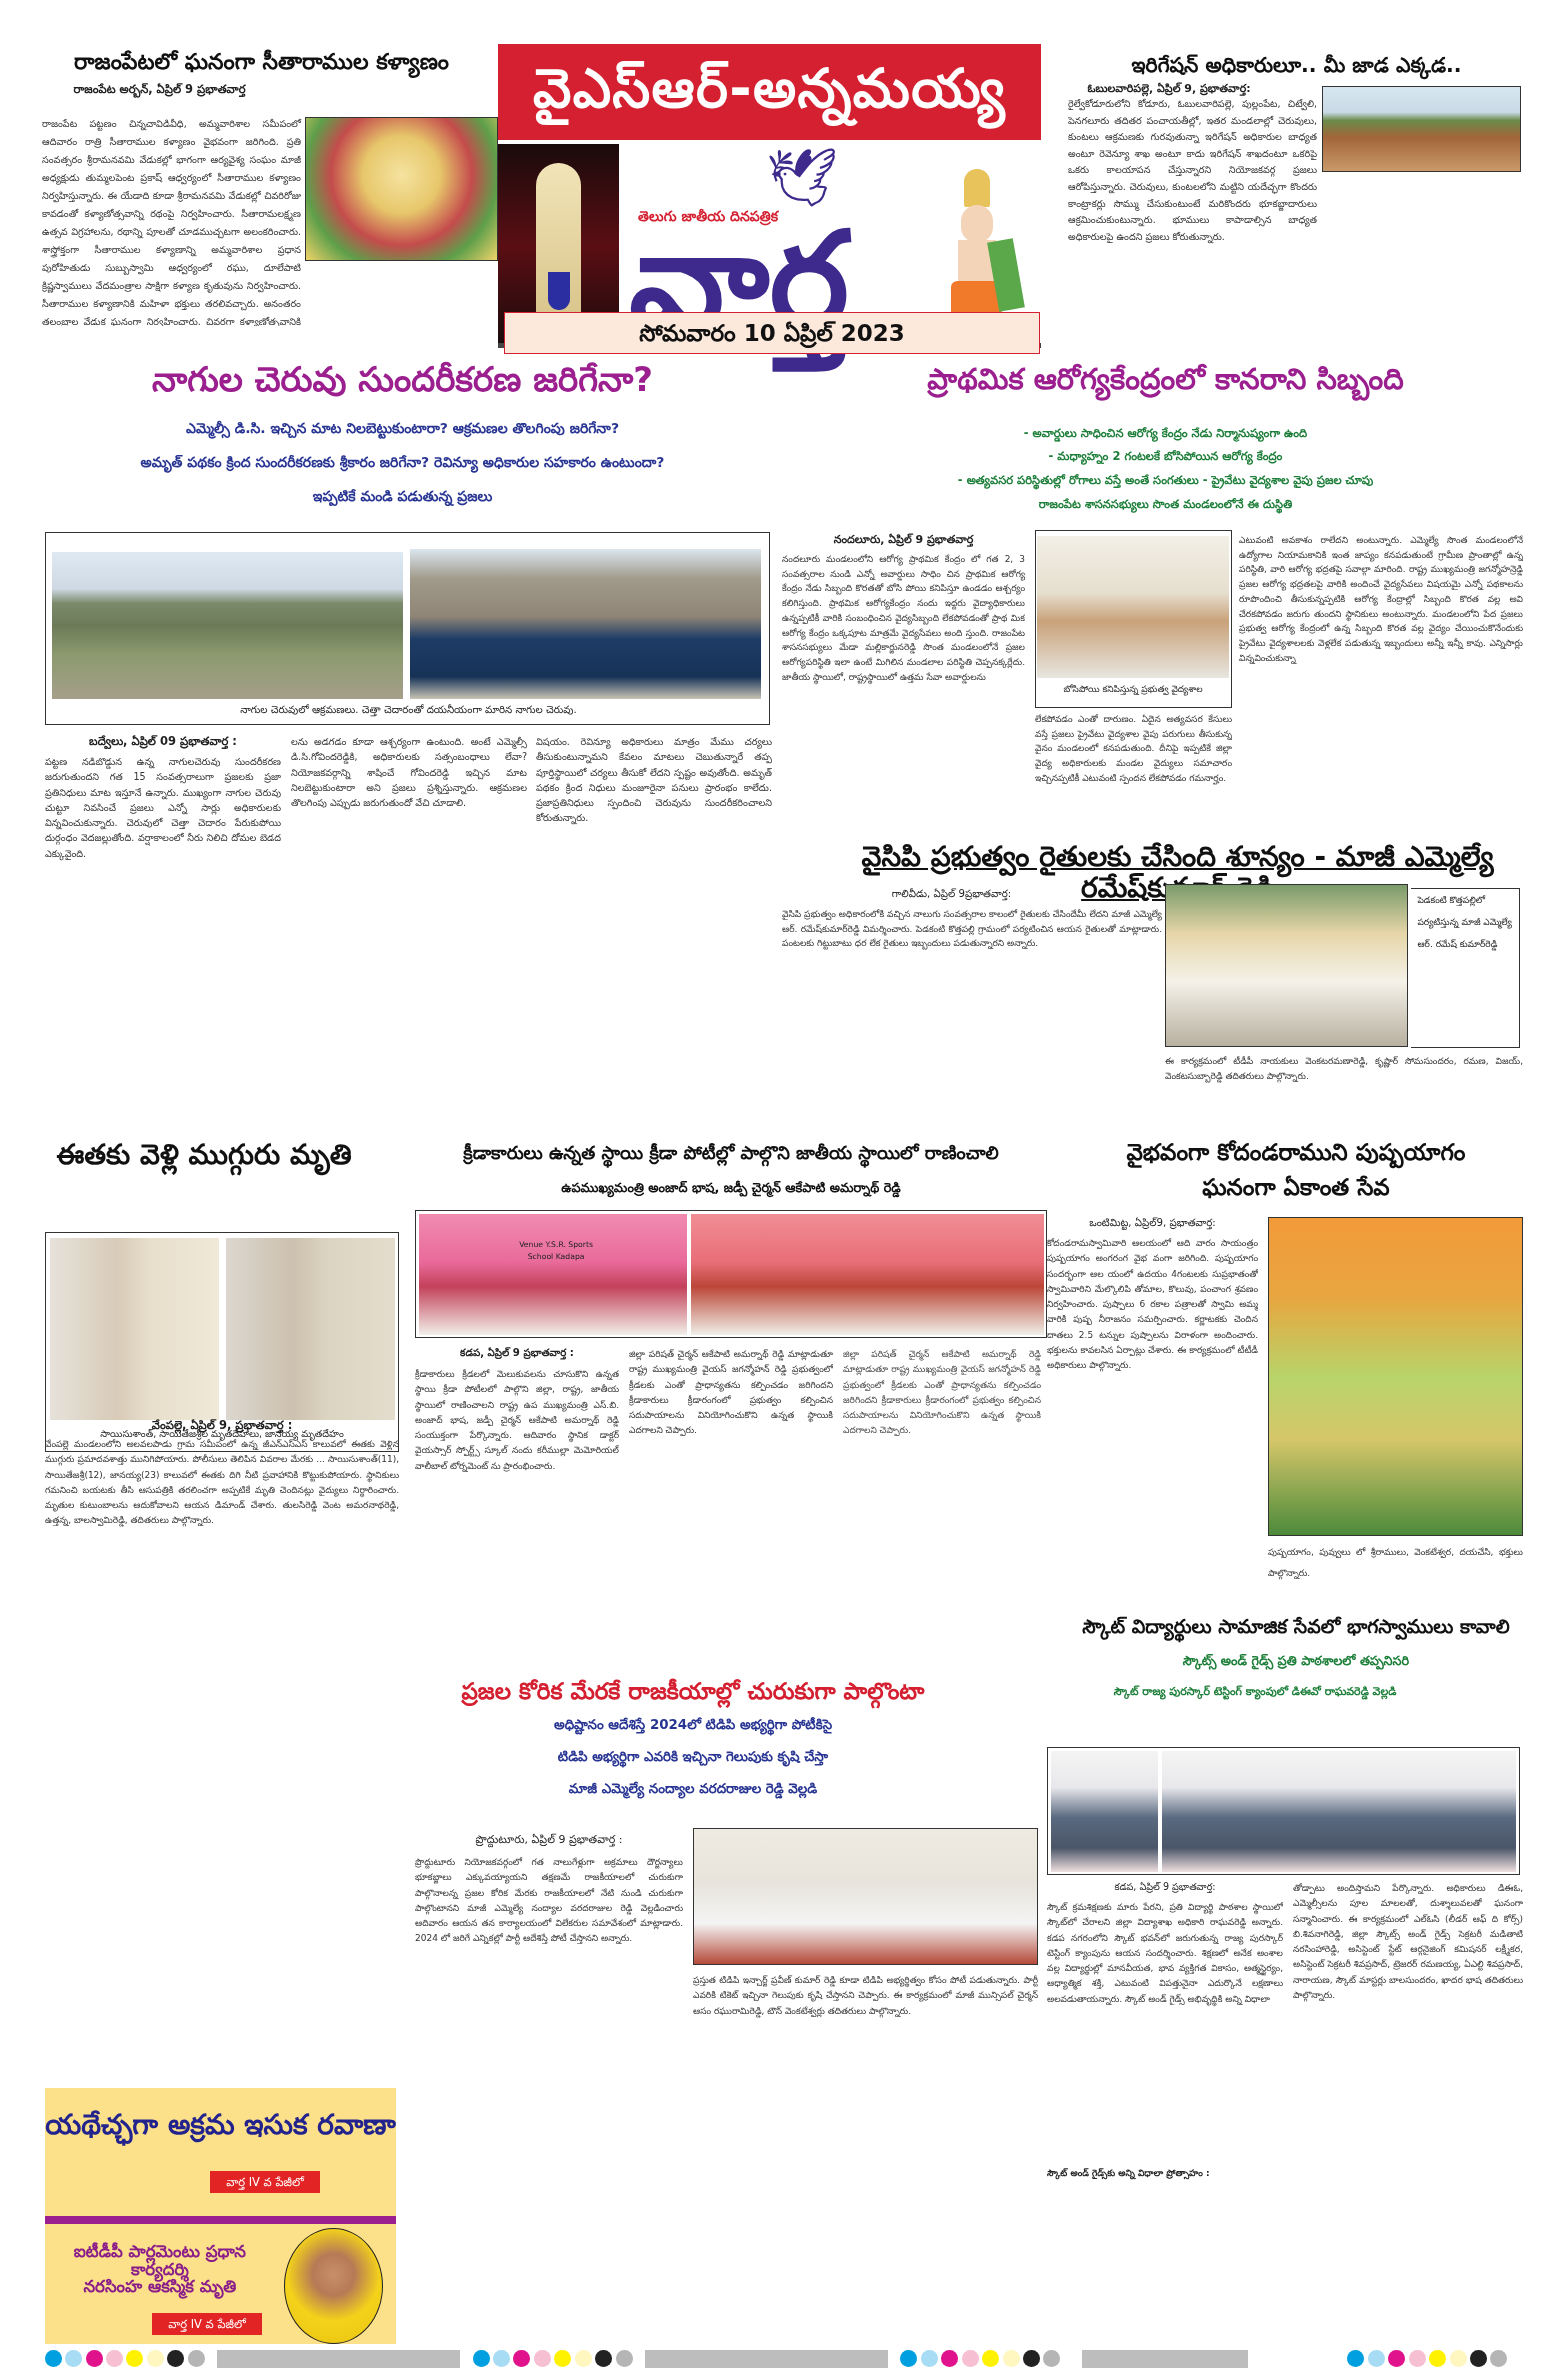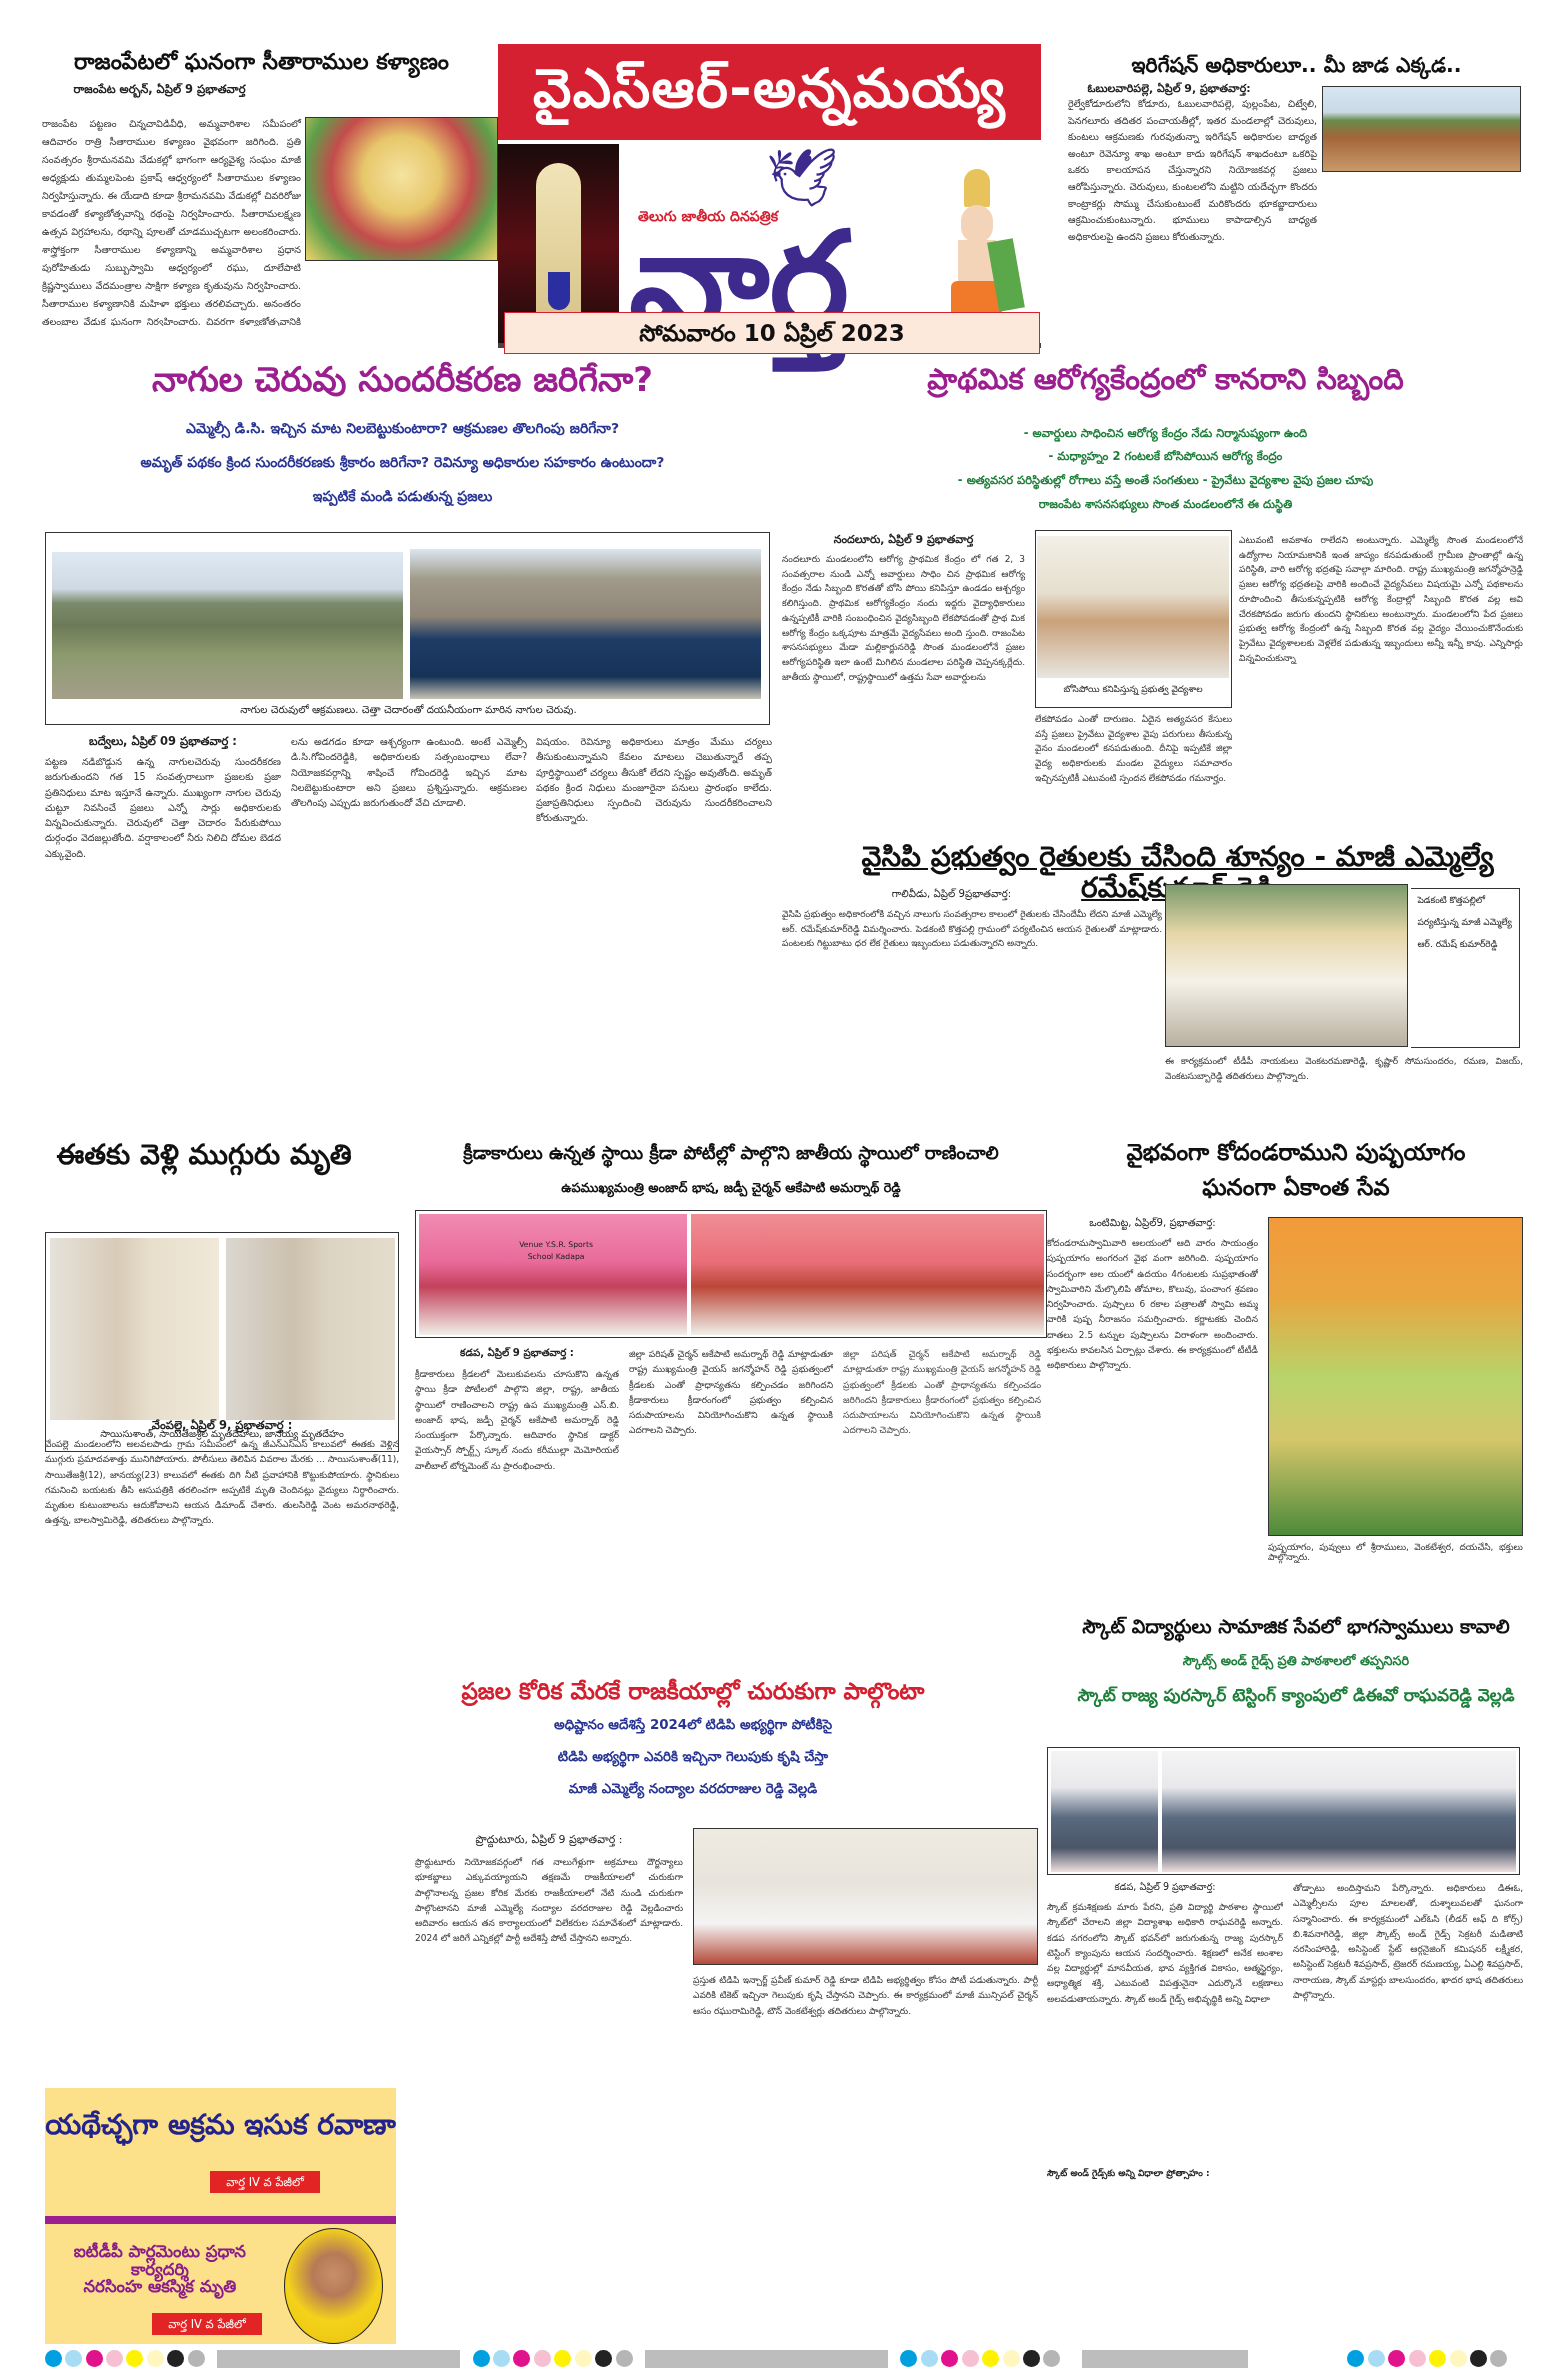--- a/index.html
+++ b/index.html
@@ -129,34 +129,34 @@
 <div class="abs dateline" style="left:415px;top:1347px;width:204px;font-size:10.2px;">కడప, ఏప్రిల్ 9 ప్రభాతవార్త :</div>
 <div class="abs body-text" style="left:415px;top:1367px;width:204px;height:300px;font-size:9px;line-height:15.3px;">క్రీడాకారులు క్రీడలలో మెలుకువలను చూసుకొని ఉన్నత స్థాయి క్రీడా పోటీలలో పాల్గొని జిల్లా, రాష్ట్ర, జాతీయ స్థాయిలో రాణించాలని రాష్ట్ర ఉప ముఖ్యమంత్రి ఎస్.బి. అంజాద్ భాష, జడ్పీ చైర్మన్ ఆకేపాటి అమర్నాథ్ రెడ్డి సంయుక్తంగా పేర్కొన్నారు. ఆదివారం స్థానిక డాక్టర్ వైయస్సార్ స్పోర్ట్స్ స్కూల్ నందు కరీముల్లా మెమోరియల్ వాలీబాల్ టోర్నమెంట్ ను ప్రారంభించారు.</div>
 <div class="abs body-text" style="left:629px;top:1347px;width:204px;height:319px;font-size:9px;line-height:15.3px;">జిల్లా పరిషత్ చైర్మన్ ఆకేపాటి అమర్నాథ్ రెడ్డి మాట్లాడుతూ రాష్ట్ర ముఖ్యమంత్రి వైయస్ జగన్మోహన్ రెడ్డి ప్రభుత్వంలో క్రీడలకు ఎంతో ప్రాధాన్యతను కల్పించడం జరిగిందని క్రీడాకారులు క్రీడారంగంలో ప్రభుత్వం కల్పించిన సదుపాయాలను వినియోగించుకొని ఉన్నత స్థాయికి ఎదగాలని చెప్పారు.</div>
 <div class="abs body-text" style="left:843px;top:1347px;width:198px;height:319px;font-size:9px;line-height:15.3px;opacity:0.9;">జిల్లా పరిషత్ చైర్మన్ ఆకేపాటి అమర్నాథ్ రెడ్డి మాట్లాడుతూ రాష్ట్ర ముఖ్యమంత్రి వైయస్ జగన్మోహన్ రెడ్డి ప్రభుత్వంలో క్రీడలకు ఎంతో ప్రాధాన్యతను కల్పించడం జరిగిందని క్రీడాకారులు క్రీడారంగంలో ప్రభుత్వం కల్పించిన సదుపాయాలను వినియోగించుకొని ఉన్నత స్థాయికి ఎదగాలని చెప్పారు.</div>
 
 <div class="abs hl" style="left:1047px;top:1140px;width:498px;font-size:23px;color:#111;">వైభవంగా కోదండరాముని పుష్పయాగం</div>
 <div class="abs hl" style="left:1047px;top:1175px;width:498px;font-size:23px;color:#111;">ఘనంగా ఏకాంత సేవ</div>
 <div class="abs dateline" style="left:1047px;top:1217px;width:211px;font-size:10.2px;font-weight:normal;">ఒంటిమిట్ట, ఏప్రిల్9, ప్రభాతవార్త:</div>
 <div class="abs body-text" style="left:1047px;top:1236px;width:211px;height:354px;font-size:9px;line-height:15.3px;">కోదండరామస్వామివారి ఆలయంలో ఆది వారం సాయంత్రం పుష్పయాగం అంగరంగ వైభ వంగా జరిగింది. పుష్పయాగం సందర్భంగా ఆల యంలో ఉదయం 4గంటలకు సుప్రభాతంతో స్వామివారిని మేల్కొలిపి తోమాల, కొలువు, పంచాంగ శ్రవణం నిర్వహించారు. పుష్పాలు 6 రకాల పత్రాలతో స్వామి అమ్మ వారికి పుష్ప నీరాజనం సమర్పించారు. కర్ణాటకకు చెందిన దాతలు 2.5 టన్నుల పుష్పాలను విరాళంగా అందించారు. భక్తులను కావలసిన ఏర్పాట్లు చేశారు. ఈ కార్యక్రమంలో టీటీడీ అధికారులు పాల్గొన్నారు.</div>
 <div class="photo img-flowers" style="left:1268px;top:1217px;width:255px;height:319px;"></div>
-<div class="abs body-text" style="left:1268px;top:1542px;width:255px;height:45px;font-size:9px;line-height:10px;">పుష్పయాగం, పువ్వులు లో శ్రీరాములు, వెంకటేశ్వర, దయచేసి, భక్తులు పాల్గొన్నారు.</div>
+<div class="abs body-text" style="left:1268px;top:1542px;width:255px;height:45px;font-size:9px;line-height:21px;">పుష్పయాగం, పువ్వులు లో శ్రీరాములు, వెంకటేశ్వర, దయచేసి, భక్తులు పాల్గొన్నారు.</div>
 
 <div class="abs hl red" style="left:415px;top:1679px;width:556px;font-size:23px;">ప్రజల కోరిక మేరకే రాజకీయాల్లో చురుకుగా పాల్గొంటా</div>
 <div class="abs hl navy" style="left:415px;top:1718px;width:556px;font-size:13.4px;">అధిష్టానం ఆదేశిస్తే 2024లో టిడిపి అభ్యర్థిగా పోటీకిసై</div>
 <div class="abs hl navy" style="left:415px;top:1750px;width:556px;font-size:13.4px;">టిడిపి అభ్యర్థిగా ఎవరికి ఇచ్చినా గెలుపుకు కృషి చేస్తా</div>
 <div class="abs hl navy" style="left:415px;top:1782px;width:556px;font-size:13.4px;">మాజీ ఎమ్మెల్యే నంద్యాల వరదరాజుల రెడ్డి వెల్లడి</div>
 <div class="abs dateline" style="left:415px;top:1833px;width:268px;font-size:11px;font-weight:normal;">ప్రొద్దుటూరు, ఏప్రిల్ 9 ప్రభాతవార్త :</div>
 <div class="abs body-text" style="left:415px;top:1855px;width:268px;height:332px;font-size:9px;line-height:15.3px;">ప్రొద్దుటూరు నియోజకవర్గంలో గత నాలుగేళ్లుగా అక్రమాలు దౌర్జన్యాలు భూకబ్జాలు ఎక్కువయ్యాయని తక్షణమే రాజకీయాలలో చురుకుగా పాల్గొనాలన్న ప్రజల కోరిక మేరకు రాజకీయాలలో నేటి నుండి చురుకుగా పాల్గొంటానని మాజీ ఎమ్మెల్యే నంద్యాల వరదరాజుల రెడ్డి వెల్లడించారు ఆదివారం ఆయన తన కార్యాలయంలో విలేకరుల సమావేశంలో మాట్లాడారు. 2024 లో జరిగే ఎన్నికల్లో పార్టీ ఆదేశిస్తే పోటీ చేస్తానని అన్నారు.</div>
 <div class="photo img-press" style="left:693px;top:1828px;width:345px;height:137px;"></div>
 <div class="abs body-text" style="left:693px;top:1973px;width:345px;height:214px;font-size:9px;line-height:15.3px;">ప్రస్తుత టిడిపి ఇన్చార్జ్ ప్రవీణ్ కుమార్ రెడ్డి కూడా టిడిపి అభ్యర్థిత్వం కోసం పోటీ పడుతున్నారు. పార్టీ ఎవరికి టికెట్ ఇచ్చినా గెలుపుకు కృషి చేస్తానని చెప్పారు. ఈ కార్యక్రమంలో మాజీ మున్సిపల్ చైర్మన్ ఆసం రఘురామిరెడ్డి, టౌన్ వెంకటేశ్వర్లు తదితరులు పాల్గొన్నారు.</div>
 
 <div class="abs hl" style="left:1047px;top:1616px;width:498px;font-size:19px;color:#111;">స్కౌట్ విద్యార్థులు సామాజిక సేవలో భాగస్వాములు కావాలి</div>
 <div class="abs hl green" style="left:1047px;top:1654px;width:498px;font-size:12.8px;">స్కౌట్స్ అండ్ గైడ్స్ ప్రతి పాఠశాలలో తప్పనిసరి</div>
-<div class="abs hl green" style="left:1047px;top:1686px;width:498px;font-size:17px;">స్కౌట్ రాజ్య పురస్కార్ టెస్టింగ్ క్యాంపులో డిఈవో రాఘవరెడ్డి వెల్లడి</div>
+<div class="abs hl green" style="left:1006px;top:1686px;width:498px;font-size:11px;">స్కౌట్ రాజ్య పురస్కార్ టెస్టింగ్ క్యాంపులో డిఈవో రాఘవరెడ్డి వెల్లడి</div>
 <div class="photo" style="left:1047px;top:1747px;width:473px;height:128px;">
   <div class="abs img-scouts" style="left:2.6px;top:2.6px;width:107px;height:121px;"></div>
   <div class="abs img-scouts" style="left:114px;top:2.6px;width:354px;height:121px;"></div>
 </div>
 <div class="abs dateline" style="left:1047px;top:1881px;width:236px;font-size:9.6px;font-weight:normal;">కడప, ఏప్రిల్ 9 ప్రభాతవార్త:</div>
 <div class="abs body-text" style="left:1047px;top:1900px;width:236px;height:268px;font-size:9px;line-height:15.3px;">స్కౌట్ క్రమశిక్షణకు మారు పేరని, ప్రతి విద్యార్థి పాఠశాల స్థాయిలో స్కౌట్‌లో చేరాలని జిల్లా విద్యాశాఖ అధికారి రాఘవరెడ్డి అన్నారు. కడప నగరంలోని స్కౌట్ భవన్‌లో జరుగుతున్న రాజ్య పురస్కార్ టెస్టింగ్ క్యాంపును ఆయన సందర్శించారు. శిక్షణలో అనేక అంశాల వల్ల విద్యార్థుల్లో మానవీయత, భావ వ్యక్తిగత వికాసం, ఆత్మస్థైర్యం, ఆధ్యాత్మిక శక్తి, ఎటువంటి విపత్తునైనా ఎదుర్కొనే లక్షణాలు అలవడుతాయన్నారు. స్కౌట్ అండ్ గైడ్స్ అభివృద్ధికి అన్ని విధాలా</div>
 <div class="abs dateline" style="left:1047px;top:2168px;width:236px;font-size:9px;text-align:left;">స్కౌట్ అండ్ గైడ్స్‌కు అన్ని విధాలా ప్రోత్సాహం :</div>
 <div class="abs body-text" style="left:1293px;top:1881px;width:230px;height:319px;font-size:9px;line-height:15.3px;">తోడ్పాటు అందిస్తామని పేర్కొన్నారు. అధికారులు డిఈఓ, ఎమ్మెల్సీలను పూల మాలలతో, దుశ్శాలువలతో ఘనంగా సన్మానించారు. ఈ కార్యక్రమంలో ఎల్‌ఓసి (లీడర్ ఆఫ్ ది కోర్స్) బి.శివనాగిరెడ్డి, జిల్లా స్కౌట్స్ అండ్ గైడ్స్ సెక్రటరీ మడితాటి నరసింహారెడ్డి, అసిస్టెంట్ స్టేట్ ఆర్గనైజింగ్ కమిషనర్ లక్ష్మీకర, అసిస్టెంట్ సెక్రటరీ శివప్రసాద్, ట్రెజరర్ రమణయ్య, ఏఎల్టి శివప్రసాద్, నారాయణ, స్కౌట్ మాస్టర్లు బాలసుందరం, ఖాదర భాష తదితరులు పాల్గొన్నారు.</div>
 
 <div class="abs ad-box" style="left:45px;top:2088px;width:351px;height:179px;">

